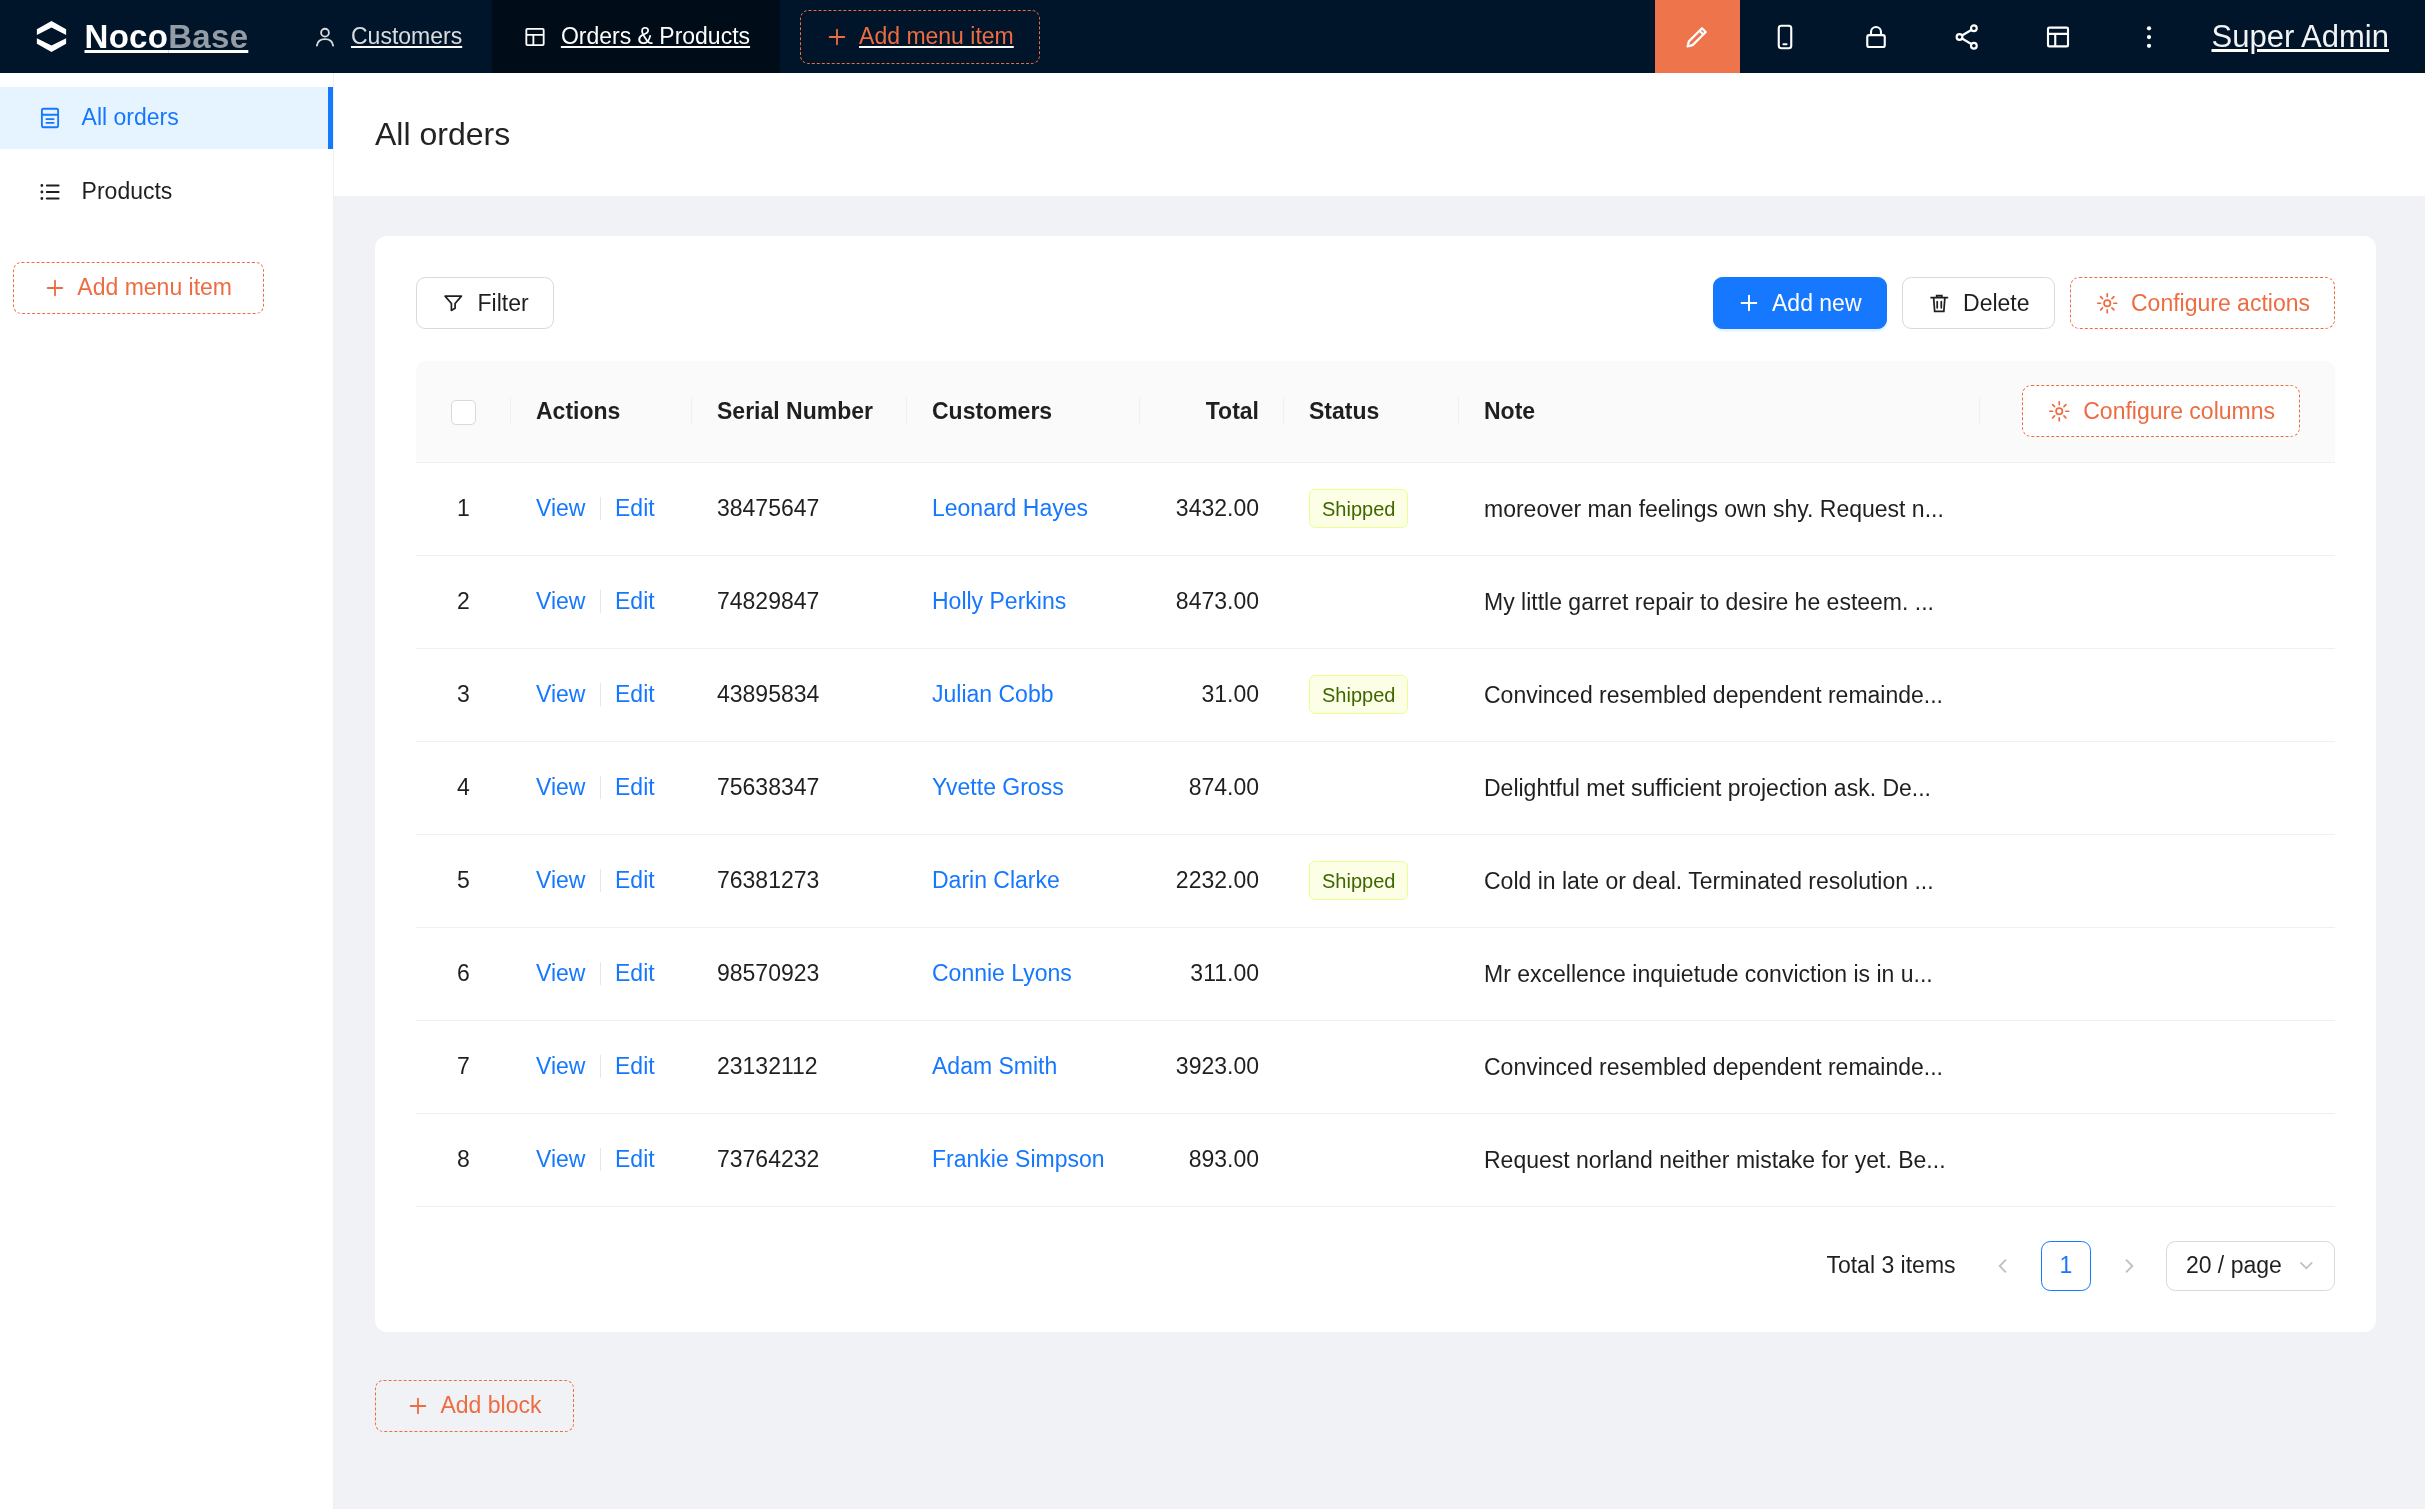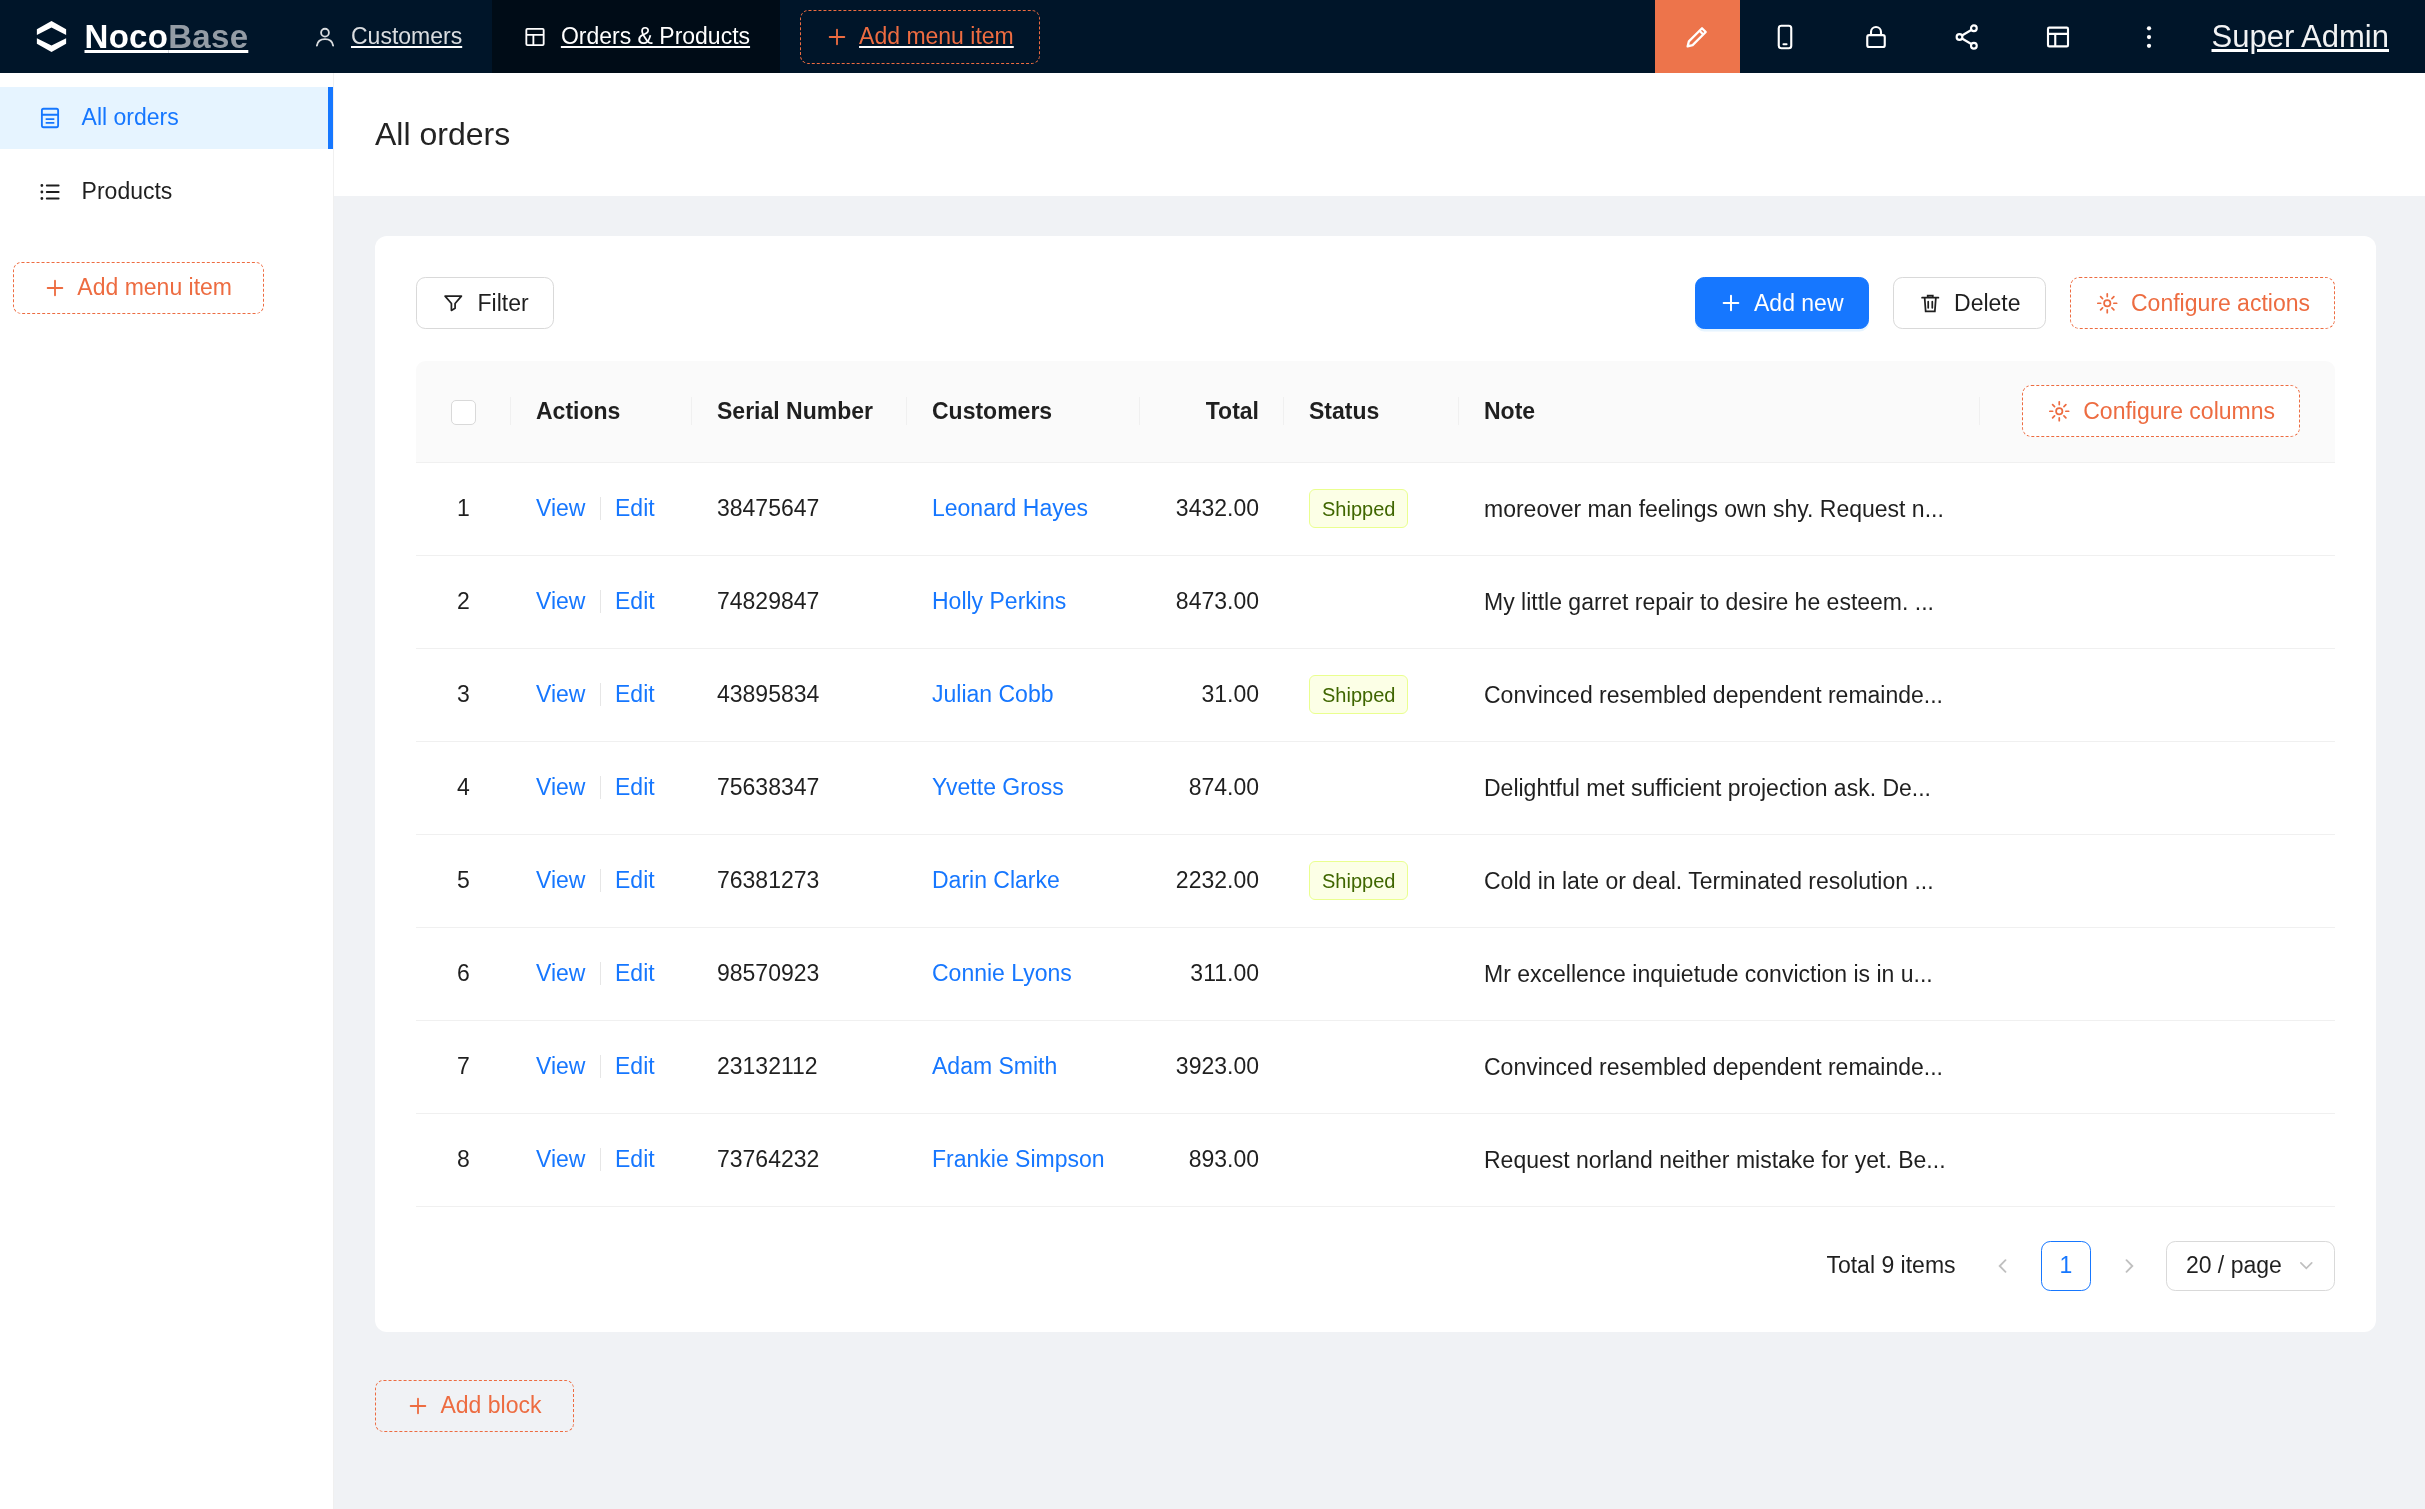--- a/index.html
+++ b/index.html
@@ -88,21 +88,21 @@
     background: #fff; height: 123px; flex: none;
     display: flex; align-items: center; padding: 0 41px;
   }
   .page-title { font-size: 32px; font-weight: 500; color: #232323; }
   .content { flex: 1; padding: 40px 50px 0 41px; }
 
   .card { background: #fff; border-radius: 12px; padding: 41px; }
 
   
   .toolbar { display: flex; align-items: center; }
-  .toolbar-right { margin-left: auto; display: flex; gap: 24px; }
+  .toolbar-right { margin-left: auto; display: flex; gap: 15px; }
   .btn {
     height: 52px; padding: 0 24px;
     display: inline-flex; align-items: center; gap: 12px;
     border: 0.8px solid #d9d9d9; border-radius: 9.3px;
     background: #fff; color: rgba(0,0,0,0.88);
     font-size: 23px; cursor: pointer; white-space: nowrap;
   }
   .btn .icon { width: 24.5px; height: 24.5px; }
   .btn-primary {
     background: var(--primary, #1677ff); border-color: var(--primary, #1677ff);
@@ -498,21 +498,21 @@
               <td><a class="link">Frankie Simpson</a></td>
               <td class="cell-total"><span>893.00</span></td>
               <td></td>
               <td class="cell-note"><span>Request norland neither mistake for yet. Be...</span></td>
               <td></td>
             </tr>
           </tbody>
           </table>
 
           <div class="pagination">
-            <span class="pagination-total">Total 9 items</span>
+            <span class="pagination-total">Total 3 items</span>
             <span class="page-btn page-nav">
               <svg class="icon" viewBox="0 0 24 24" fill="none" stroke="currentColor" stroke-width="2.2" stroke-linecap="round">
                   <path d="M15 5l-7 7 7 7"></path>
                 </svg>
             </span>
             <span class="page-btn page-current">1</span>
             <span class="page-btn page-nav">
               <svg class="icon" viewBox="0 0 24 24" fill="none" stroke="currentColor" stroke-width="2.2" stroke-linecap="round">
                   <path d="M9 5l7 7-7 7"></path>
                 </svg>

